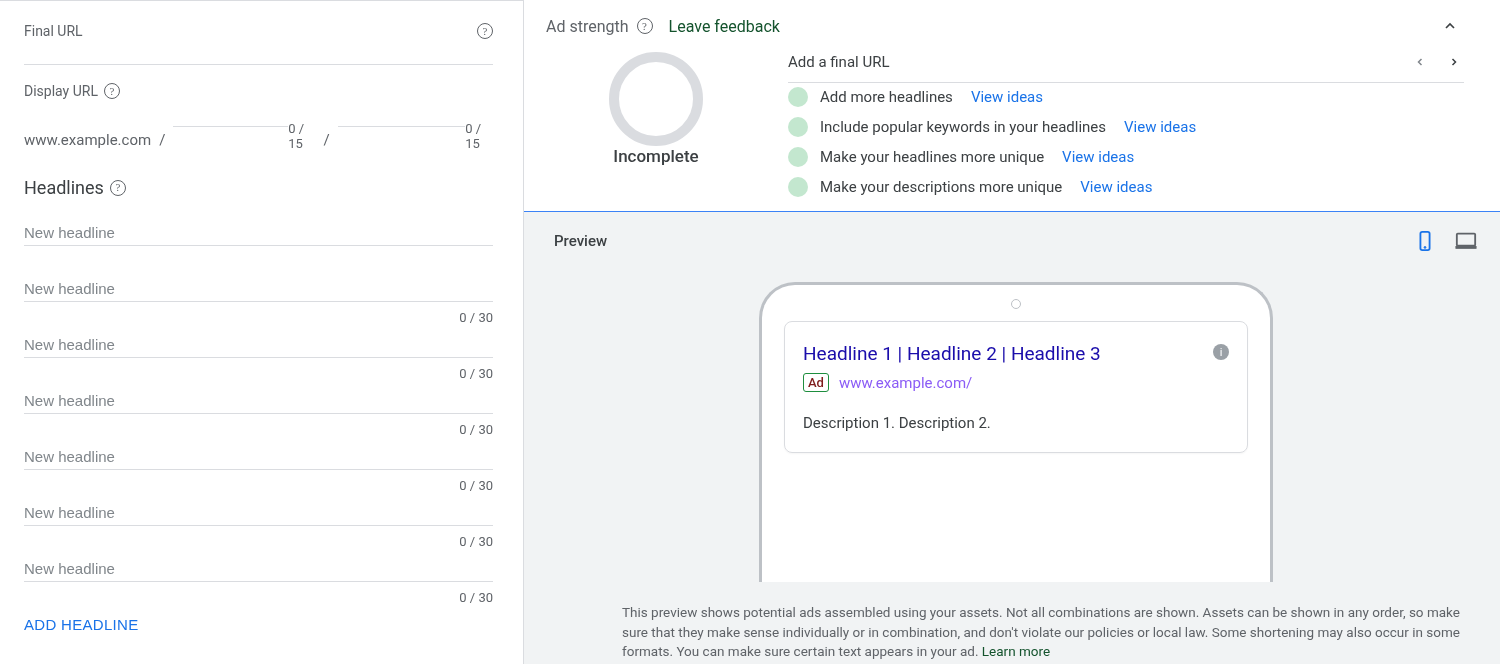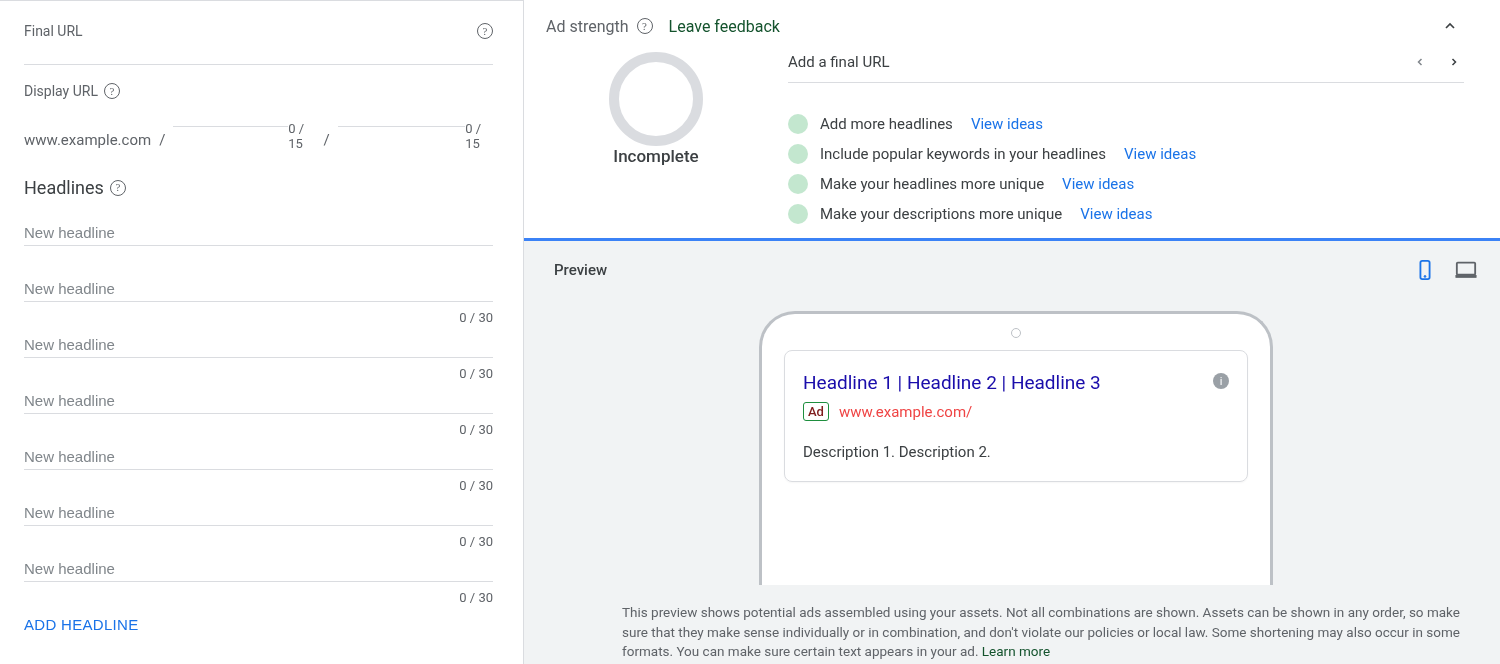--- a/index.html
+++ b/index.html
@@ -114,21 +114,21 @@
     font-size: 15px;
     letter-spacing: 0.3px;
     cursor: pointer;
     background: none; border: none; padding: 0;
     margin-top: 4px;
   }
 
   
   .ad-strength-bar {
     padding: 12px 36px 14px 22px;
-    border-bottom: 3px solid #3b82f6;
+    border-bottom: 1px solid #3b82f6;
   }
   .as-header {
     display: flex;
     align-items: center;
     gap: 8px;
     color: #5f6368;
     font-size: 16px;
   }
   .link { color: #14532d; cursor: pointer; }
   .chevron-btn {
@@ -155,21 +155,21 @@
     font-weight: 500;
     color: #3c4043;
   }
   .as-details { flex: 1; }
   .as-headline-row {
     display: flex;
     align-items: center;
     justify-content: space-between;
     border-bottom: 1px solid #dadce0;
     padding-bottom: 10px;
-    margin-bottom: 31px;
+    margin-bottom: 4px;
   }
   .as-headline-title { font-size: 15px; color: #3c4043; }
   .nav-arrows { display: flex; gap: 14px; color: #80868b; }
   .nav-arrow { width: 20px; height: 20px; cursor: pointer; display:flex; align-items:center; justify-content:center;}
   .rec-list { display: flex; flex-direction: column; gap: 10px; }
   .rec-item { display: flex; align-items: center; gap: 12px; }
   .rec-dot {
     width: 20px; height: 20px; border-radius: 50%;
     background: #c3e7cf;
     flex-shrink: 0;
@@ -224,21 +224,21 @@
     background:#9aa0a6; color:#fff;
     font-size:11px; display:flex; align-items:center; justify-content:center;
     flex-shrink:0; margin-top:2px;
   }
   .ad-card-url-row { display:flex; align-items:center; gap:10px; margin-top:8px;}
   .ad-badge {
     border:1px solid #1e8e3e; color:#7f1d1d;
     font-size:13px; font-weight:500;
     padding: 0 4px; border-radius:3px; line-height:17px;
   }
-  .ad-url { color:#ef4444; font-size:15px; }
+  .ad-url { color:#8b5cf6; font-size:15px; }
   .ad-desc { margin-top:22px; color:#3c4043; font-size:15px; }
 
   .preview-footer {
     position: absolute;
     left: 98px; right: 40px;
     bottom: 2px;
     font-size: 13.5px;
     color: #5f6368;
     line-height: 1.45;
     background: #f1f3f4;

